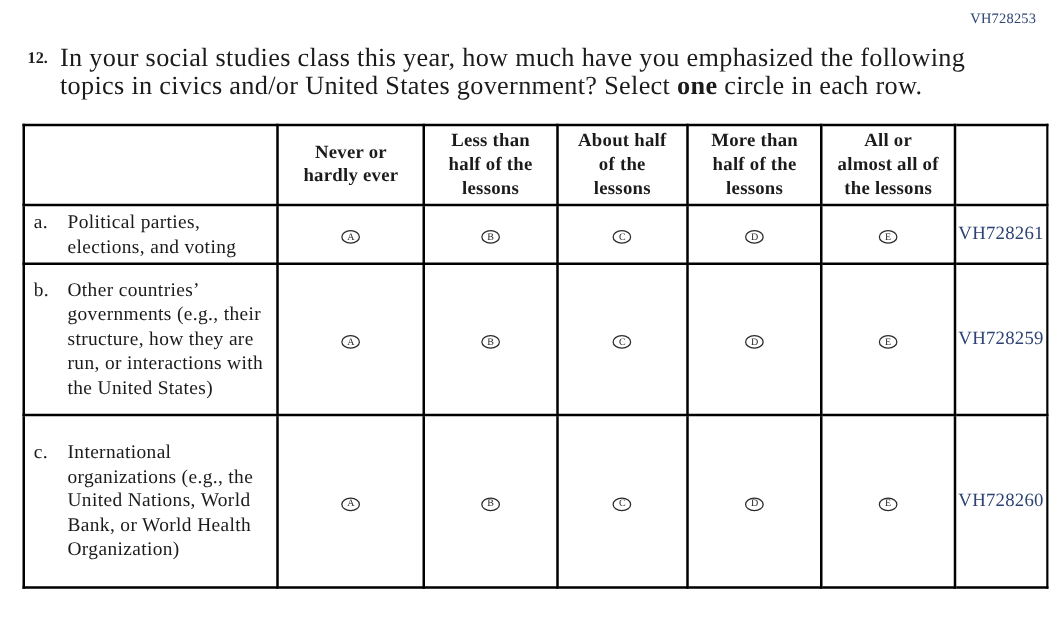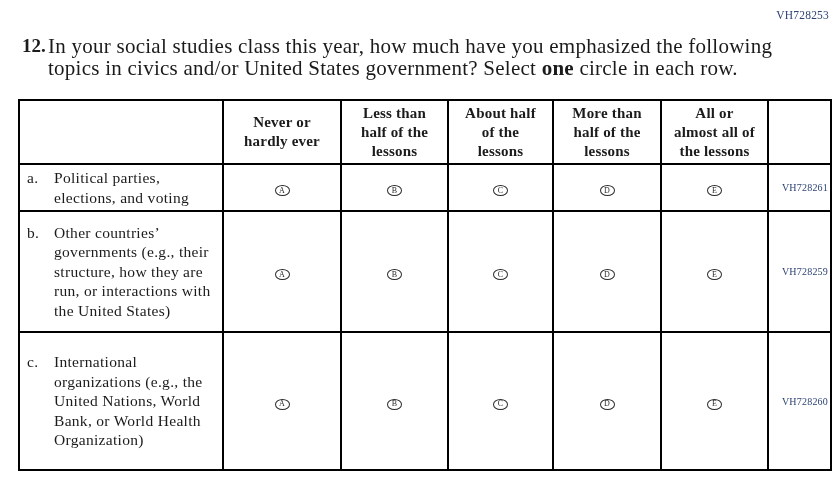--- a/index.html
+++ b/index.html
@@ -22,21 +22,21 @@
   }
   .question {
     position: absolute;
     left: 22px;
     top: 35px;
     display: flex;
     width: 760px;
   }
   .qnum {
     font-weight: bold;
-    font-size: 19px;
+    font-size: 13px;
     width: 26px;
     flex: 0 0 26px;
     line-height: 22px;
   }
   .qtext {
     font-size: 21px;
     line-height: 22px;
     letter-spacing: 0.25px;
   }
   table.response {
@@ -86,23 +86,23 @@
     border: 1.3px solid #2a2a2a;
     border-radius: 50%;
     font-size: 8px;
     line-height: 1;
     color: #2a2a2a;
     box-sizing: border-box;
     cursor: pointer;
     background: #fff;
   }
   td.code-cell {
-    font-size: 10px;
+    font-size: 15px;
     color: #2d4373;
-    text-align: right;
+    text-align: left;
     vertical-align: middle;
     padding: 12px 2px;
     letter-spacing: 0.2px;
   }
 </style>
 </head>
 <body>
 
 <div class="page">
 

